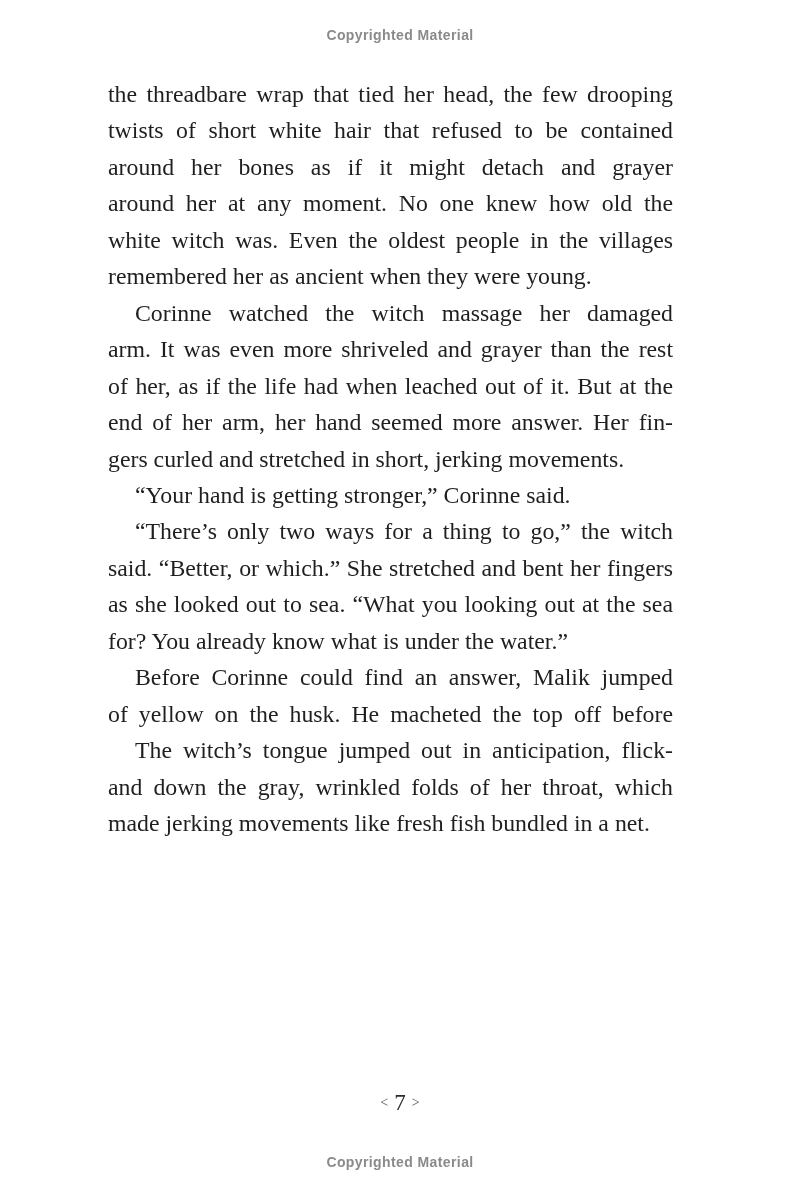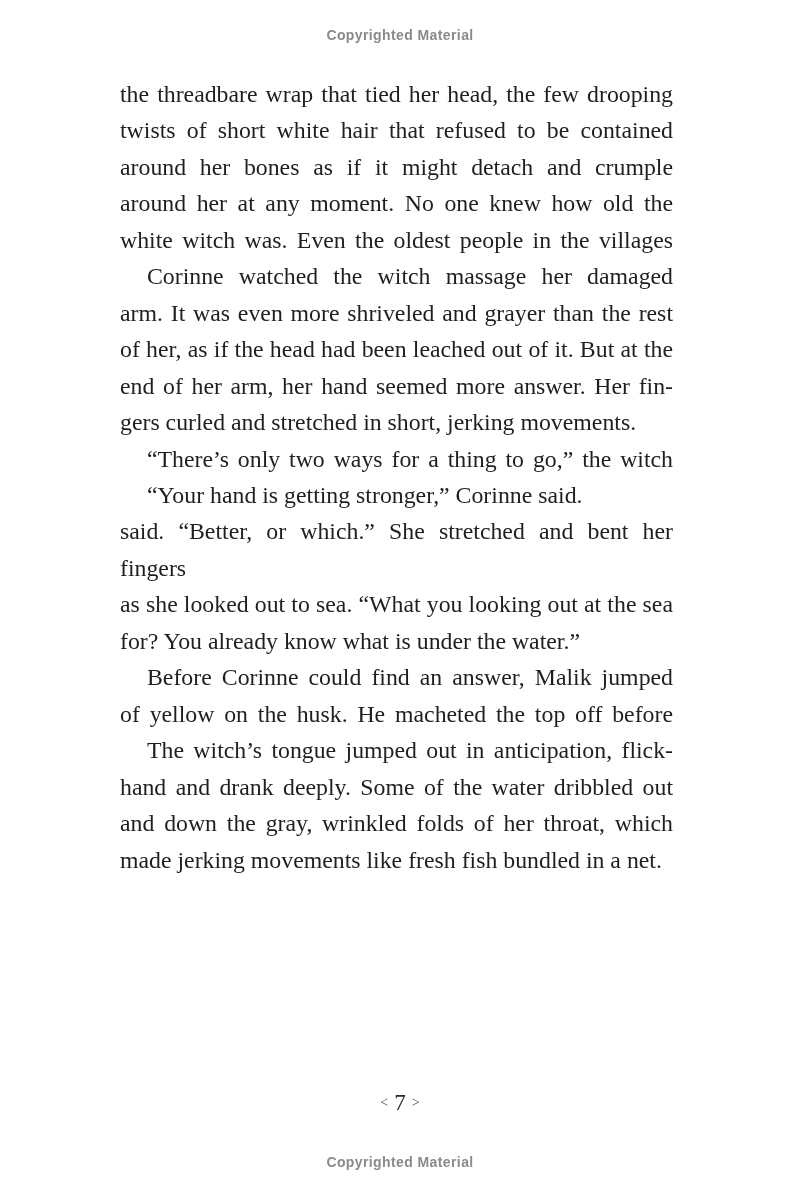--- a/index.html
+++ b/index.html
@@ -36,21 +36,20 @@
     width: 565px;
     font-size: 23.8px;
     line-height: 36.45px;
     color: #1f1f1f;
   }
   .line {
     text-align: justify;
     text-align-last: justify;
     -moz-text-align-last: justify;
     white-space: normal;
-    margin-left: 12px;
   }
   .line.last {
     text-align-last: left;
     -moz-text-align-last: left;
   }
   .line.indent {
     text-indent: 27px;
   }
 
   .pagenum-row {
@@ -73,37 +72,37 @@
 </head>
 <body>
 
 <div class="page">
 
   <div class="notice top">Copyrighted Material</div>
 
   <div class="text-block">
       <div class="line">the threadbare wrap that tied her head, the few drooping</div>
       <div class="line">twists of short white hair that refused to be contained</div>
-      <div class="line">around her bones as if it might detach and crumple</div>
+      <div class="line">around her bones as if it might detach and grayer</div>
       <div class="line">around her at any moment. No one knew how old the</div>
       <div class="line">white witch was. Even the oldest people in the villages</div>
+      <div class="line last">remembered her as ancient when they were young.</div>
       <div class="line indent">Corinne watched the witch massage her damaged</div>
       <div class="line">arm. It was even more shriveled and grayer than the rest</div>
-      <div class="line">of her, as if the head had been leached out of it. But at the</div>
+      <div class="line">of her, as if the life had when leached out of it. But at the</div>
       <div class="line">end of her arm, her hand seemed more answer. Her fin-</div>
       <div class="line last">gers curled and stretched in short, jerking movements.</div>
+      <div class="line last indent">“Your hand is getting stronger,” Corinne said.</div>
       <div class="line indent">“There’s only two ways for a thing to go,” the witch</div>
-      <div class="line last indent">“Your hand is getting stronger,” Corinne said.</div>
       <div class="line">said. “Better, or which.” She stretched and bent her fingers</div>
       <div class="line">as she looked out to sea. “What you looking out at the sea</div>
       <div class="line last">for? You already know what is under the water.”</div>
       <div class="line indent">Before Corinne could find an answer, Malik jumped</div>
       <div class="line">of yellow on the husk. He macheted the top off before</div>
       <div class="line indent">The witch’s tongue jumped out in anticipation, flick-</div>
-      <div class="line">hand and drank deeply. Some of the water dribbled out</div>
       <div class="line">and down the gray, wrinkled folds of her throat, which</div>
       <div class="line last">made jerking movements like fresh fish bundled in a net.</div>
     </div>
 
   <div class="pagenum-row">
     <span class="pagenum-ornament">&lt;</span><span>7</span><span class="pagenum-ornament">&gt;</span>
   </div>
 
   <div class="notice bottom">Copyrighted Material</div>
 

